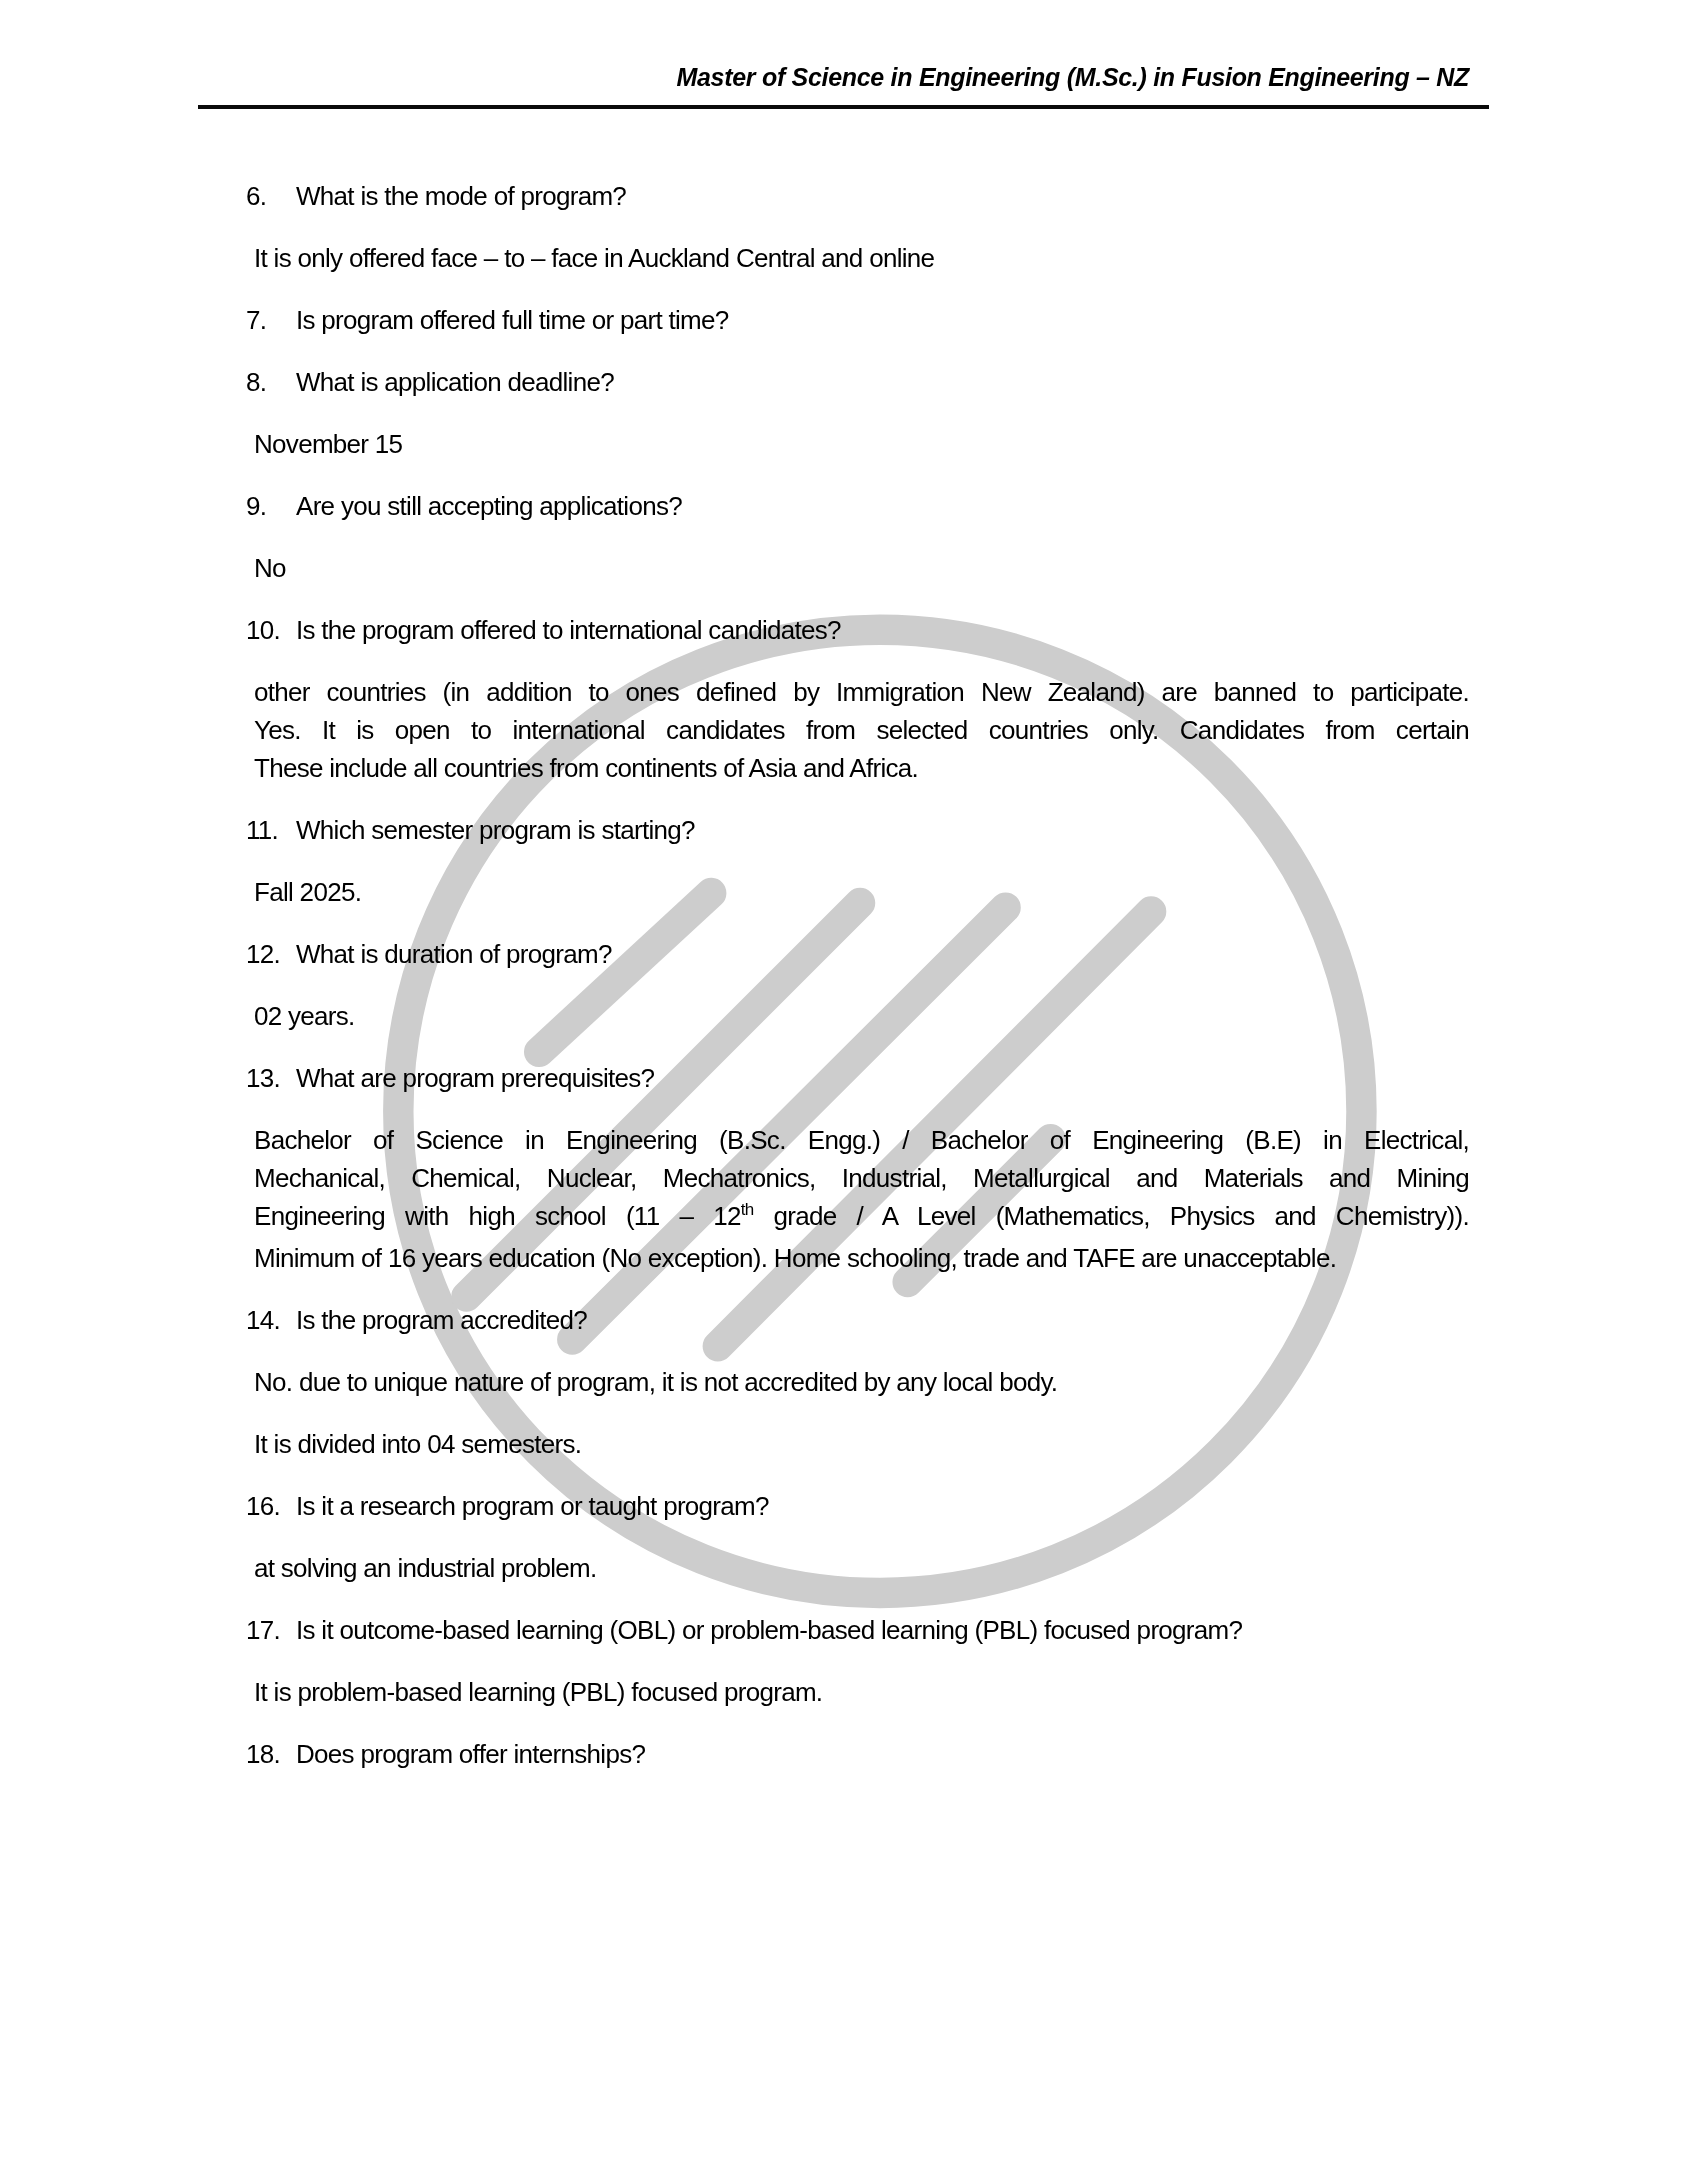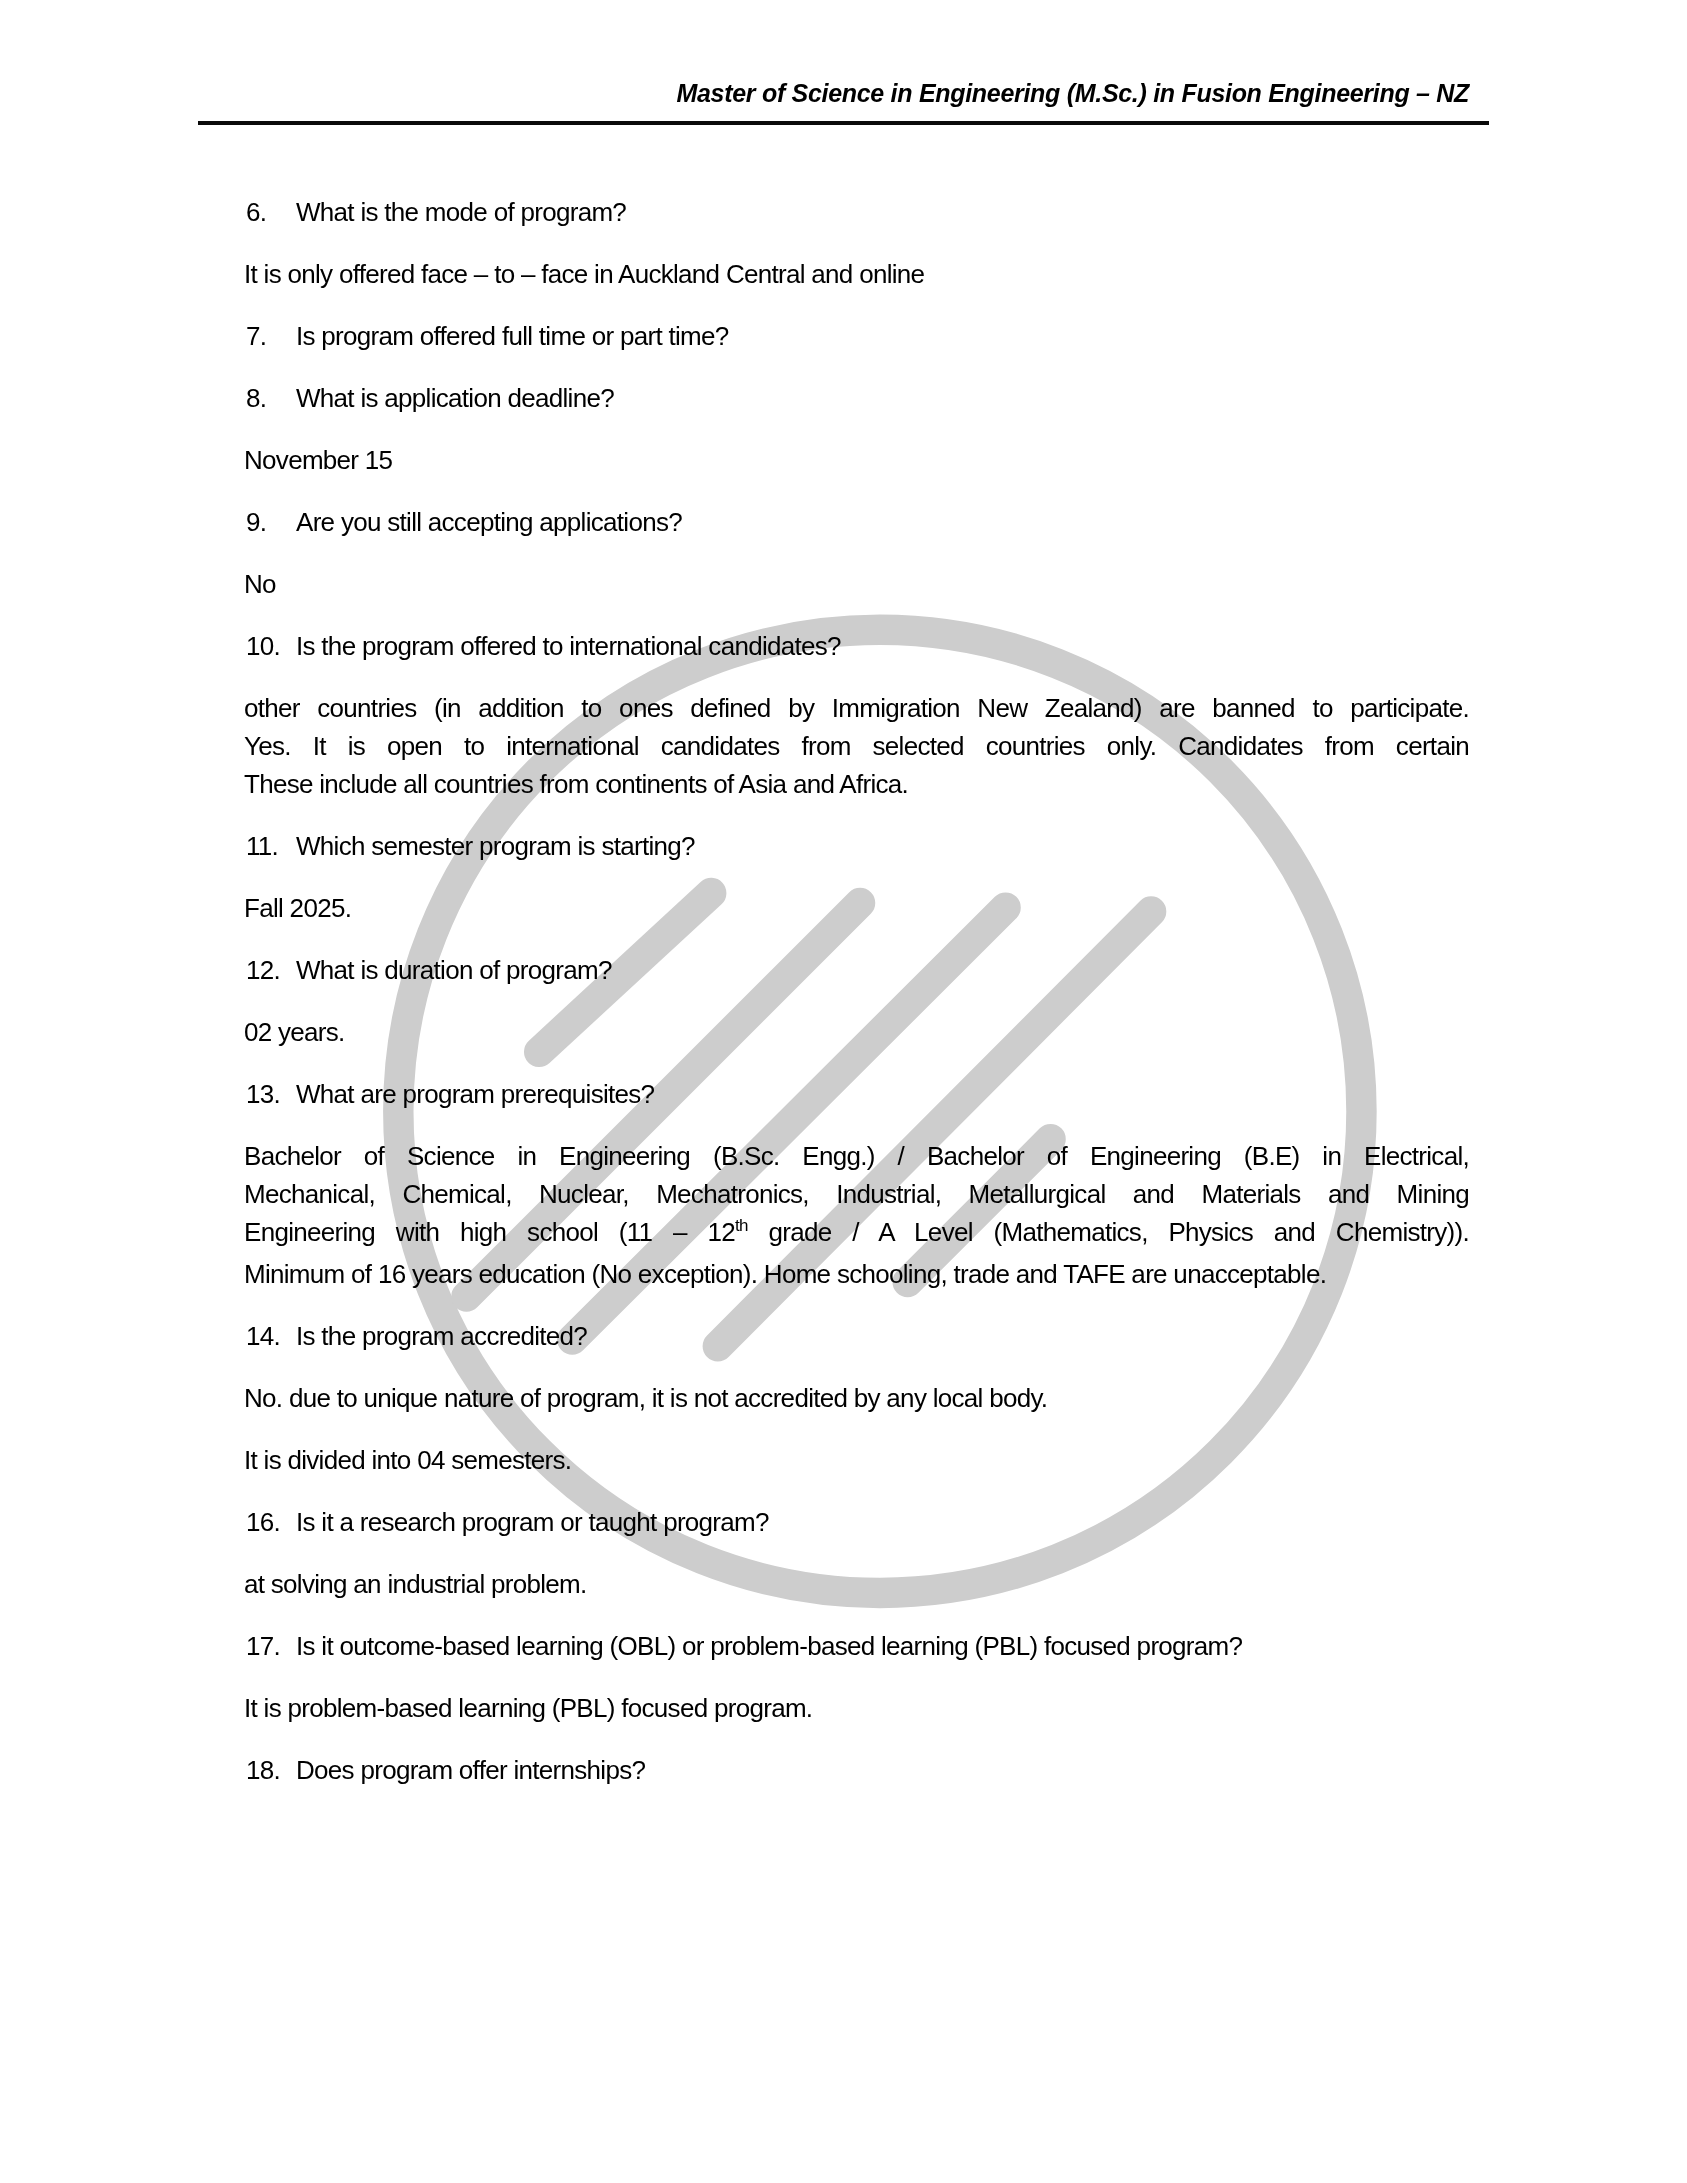--- a/index.html
+++ b/index.html
@@ -23,21 +23,21 @@
     width: 1687px;
     height: 2183px;
     z-index: 0;
     pointer-events: none;
   }
   .doc {
     position: relative;
     z-index: 1;
   }
   .doc-header {
-    padding: 74px 218px 0 236px;
+    padding: 58px 218px 0 236px;
     text-align: right;
     font-weight: bold;
     font-style: italic;
     font-size: 25px;
     line-height: 38px;
     letter-spacing: -0.3px;
     white-space: nowrap;
   }
   .header-rule {
     height: 3.3px;
@@ -53,21 +53,21 @@
   .q-row {
     display: flex;
     padding-left: 10px;
     margin: 0 0 24px 0;
   }
   .q-num {
     width: 50px;
     flex: none;
   }
   .ans {
-    margin: 0 0 24px 8px;
+    margin: 0 0 24px 18px;
   }
   .ans .line {
     min-height: 38px;
   }
   .ans .line.justify {
     text-align: justify;
     text-align-last: justify;
   }
   sup {
     font-size: 17px;

